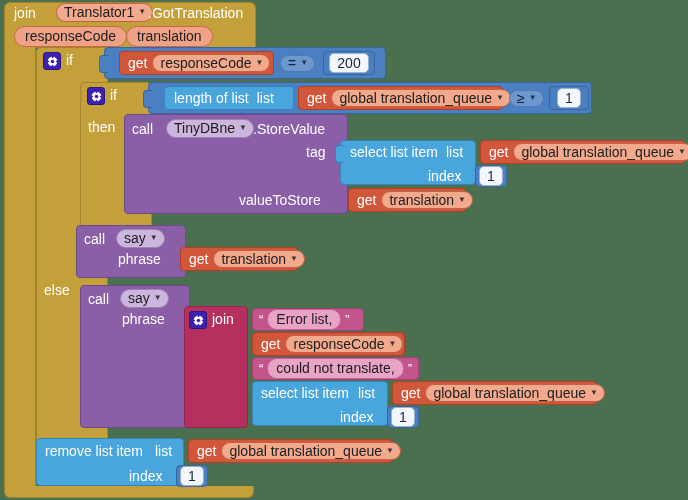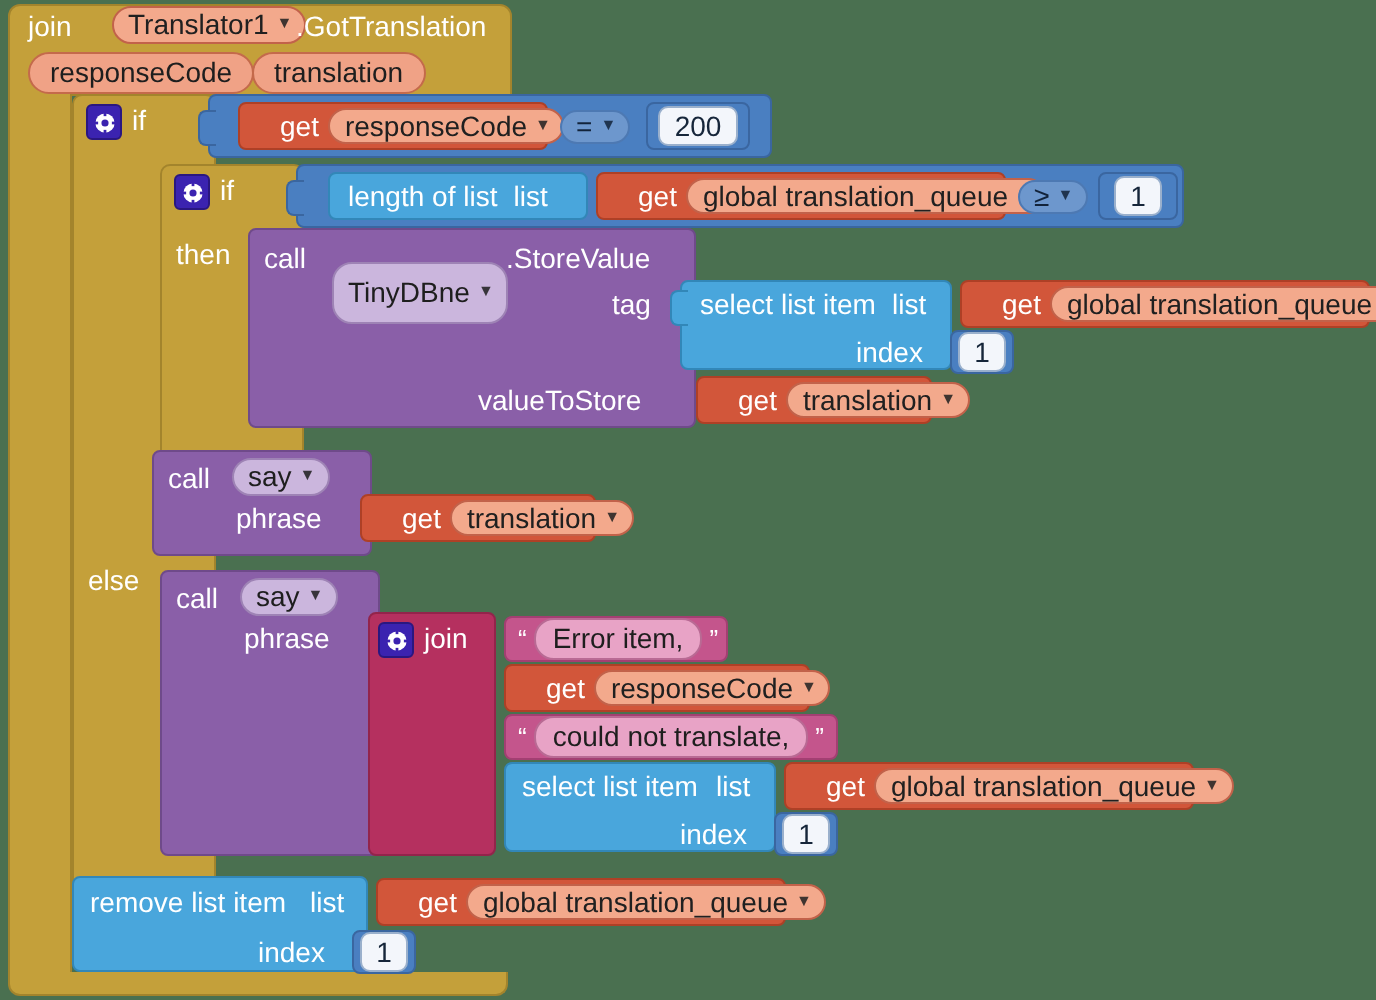--- a/index.html
+++ b/index.html
@@ -22,21 +22,21 @@
     font-size:14px;line-height:1;white-space:nowrap;
     box-sizing:border-box;
   }
   .pill .caret{font-size:8px;line-height:1;opacity:.85;}
 
   
   .c-event{background:#c4a03a;border:1px solid #a3842c;}      
   .c-ctrl {background:#c4a03a;border:1px solid #a3842c;}
   .c-logic{background:#4a7fc1;border:1px solid #3a66a0;}      
   .c-math {background:#4a7fc1;border:1px solid #3a66a0;}
-  .c-get  {background:#d2563a;border:1px solid #ae4026;padding-left:12px;}      
+  .c-get  {background:#d2563a;border:1px solid #ae4026;}      
   .c-list {background:#49a6dc;border:1px solid #3287b8;text-align:center;}      
   .c-call {background:#8a5fa8;border:1px solid #6f4a8a;}      
   .c-text {background:#c4558c;border:1px solid #a33f72;}      
   .c-join {background:#b5305f;border:1px solid #93244b;}      
 
   .p-name{background:#f3a98c;border:1px solid #c2624a;color:#202020;}     
   .p-param{background:#f0a286;border:1px solid #c46a4b;color:#1e1e1e;
            border-radius:11px;padding:2px 10px;font-size:14px;display:inline-block;}
   .p-purple{background:#cbb6dd;border:1px solid #9e83b5;color:#1e1e1e;}
   .p-blue{background:#6d97cd;border:1px solid #4d79b3;color:#12233a;}
@@ -162,21 +162,21 @@
   </div>
 
   <div class="blk c-math" style="left:549px;top:86px;width:40px;height:24px;">
     <div class="row" style="justify-content:center;">
       <span class="numfield">1</span>
     </div>
   </div>
 
   <div class="blk c-call" style="left:124px;top:114px;width:224px;height:100px;"></div>
   <div class="lbl" style="position:absolute;left:132px;top:122px;">call</div>
-  <div class="pill p-purple" style="position:absolute;left:166px;top:131px;height:31px;">
+  <div class="pill p-purple" style="position:absolute;left:166px;top:119px;height:19px;">
     <span>TinyDBne</span>
     <span class="caret">▼</span>
   </div>
   <div class="lbl" style="position:absolute;left:253px;top:122px;">.StoreValue</div>
 
   <div class="lbl" style="position:absolute;left:306px;top:145px;">tag</div>
   <div class="blk c-list" style="left:340px;top:140px;width:136px;height:45px;"></div>
   <div class="socket c-list" style="left:335px;top:145px;border:1px solid #3287b8;border-right:none;"></div>
   <div class="lbl" style="position:absolute;left:350px;top:145px;">select list item</div>
   <div class="lbl" style="position:absolute;left:446px;top:145px;">list</div>
@@ -243,21 +243,21 @@
         <rect x="0" y="7" width="3" height="2"></rect>
           <rect x="13" y="7" width="3" height="2"></rect>
       </g>
     </svg>
   </div>
   <div class="lbl" style="position:absolute;left:212px;top:312px;">join</div>
 
   <div class="blk c-text" style="left:252px;top:308px;width:112px;height:23px;">
     <div class="row" style="padding-left:6px;gap:4px;">
       <span class="lbl" style="font-size:13px;">“</span>
-      <span class="p-textfield" style="line-height:1.05;">Error item,</span>
+      <span class="p-textfield" style="line-height:1.05;">Error list,</span>
       <span class="lbl" style="font-size:13px;">”</span>
     </div>
   </div>
 
   <div class="blk c-get" style="left:252px;top:332px;width:153px;height:24px;">
     <div class="row" style="padding-left:8px;gap:5px;">
       <span class="lbl">get</span>
       <span class="pill p-name" style="height:18px;">
         <span>responseCode</span>
         <span class="caret">▼</span>

